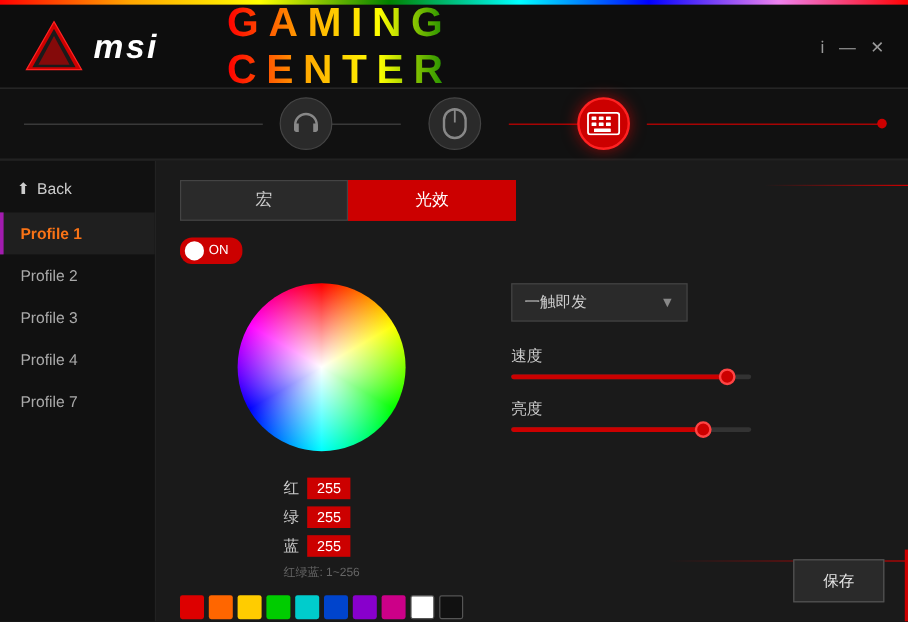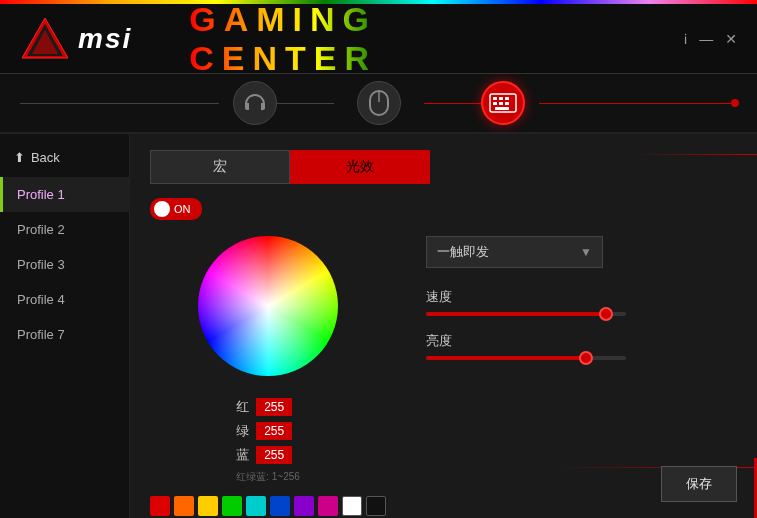--- a/index.html
+++ b/index.html
@@ -184,24 +184,24 @@
 
     .profile-item {
       padding: 10px 14px;
       color: #aaa;
       font-size: 13px;
       cursor: pointer;
       border-left: 3px solid transparent;
     }
 
     .profile-item.active {
-      color: #f0abfc;
+      color: #f97316;
       background: #1f1f1f;
-      border-left: 3px solid #84cc16;
-      font-weight: normal;
+      border-left: 3px solid #a21caf;
+      font-weight: bold;
     }
 
     
     .content-area {
       flex: 1;
       background: #1a1a1a;
       padding: 16px 20px;
       position: relative;
     }
 
@@ -223,21 +223,21 @@
     }
 
     .tab-btn.inactive {
       background: #2a2a2a;
       color: #ccc;
       border-color: #444;
     }
 
     .tab-btn.active {
       background: #cc0000;
-      color: #000000;
+      color: #ffffff;
       border-color: #cc0000;
     }
 
     
     .toggle-row {
       display: flex;
       align-items: flex-end;
       margin-bottom: 16px;
     }
 
@@ -359,21 +359,21 @@
     .dropdown-row {
       margin-bottom: 20px;
     }
 
     .dropdown-select {
       background: #2a2a2a;
       color: #ccc;
       border: 1px solid #444;
       padding: 6px 10px;
       font-size: 13px;
-      width: 177px;
+      width: 147px;
       cursor: pointer;
       display: flex;
       align-items: center;
       justify-content: space-between;
     }
 
     .dropdown-arrow {
       color: #888;
       font-size: 12px;
     }

